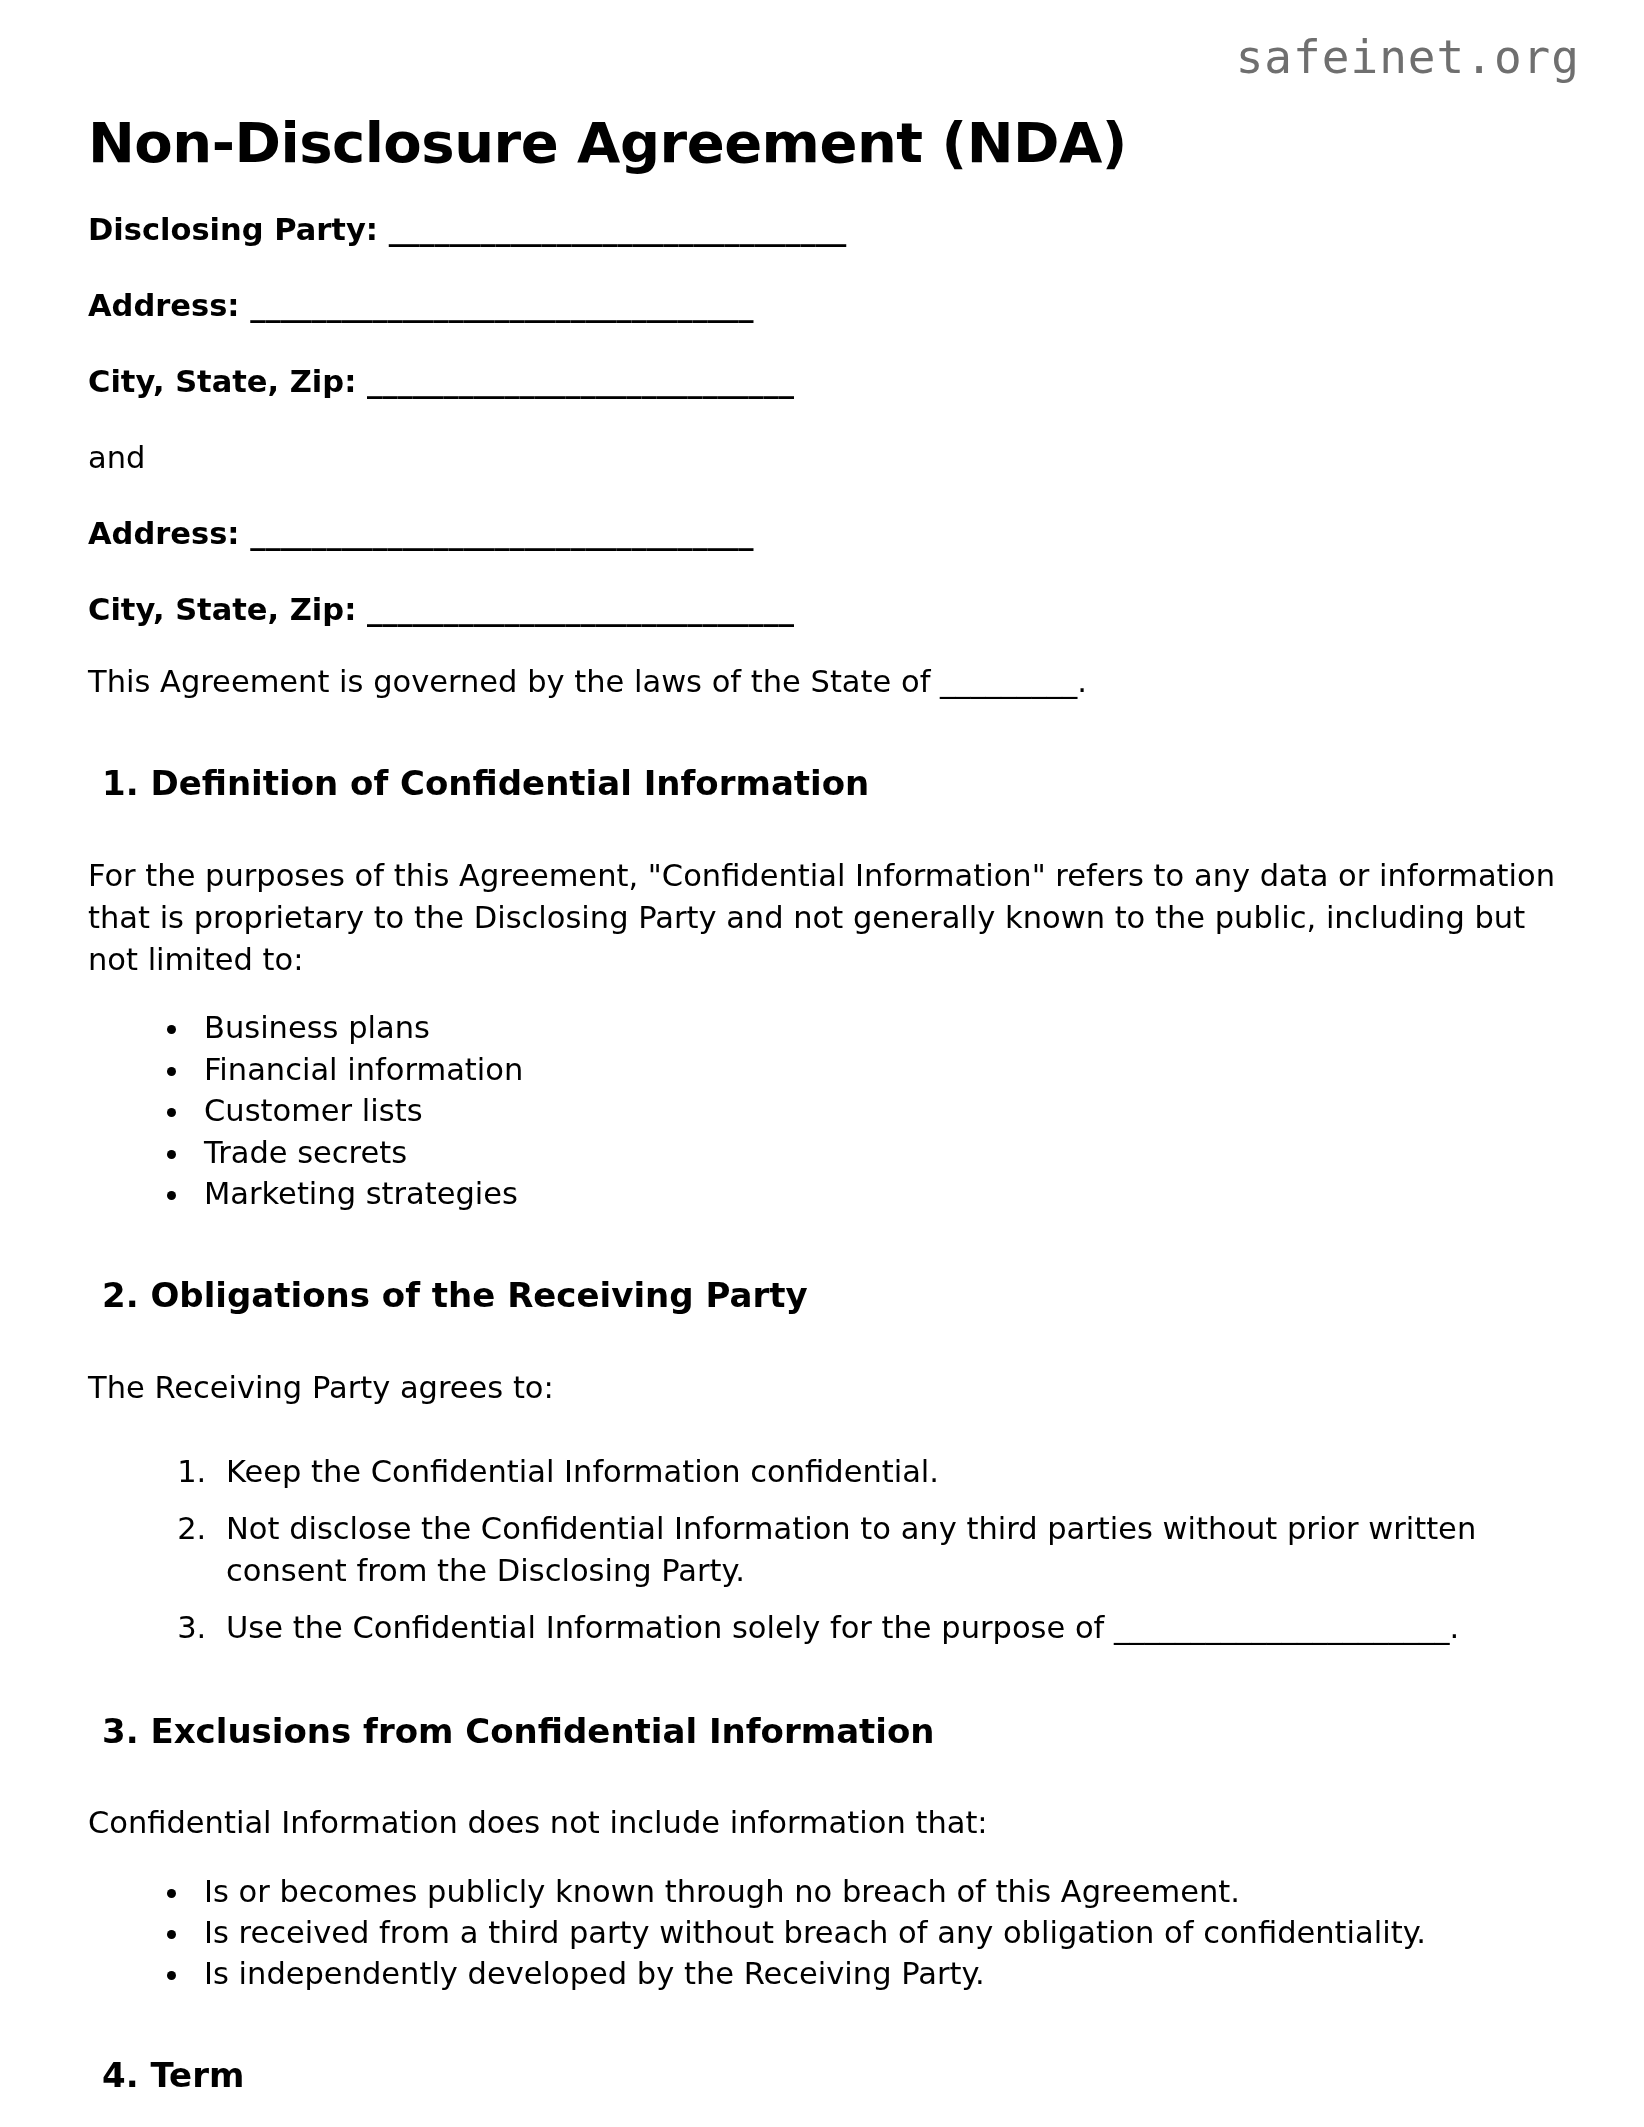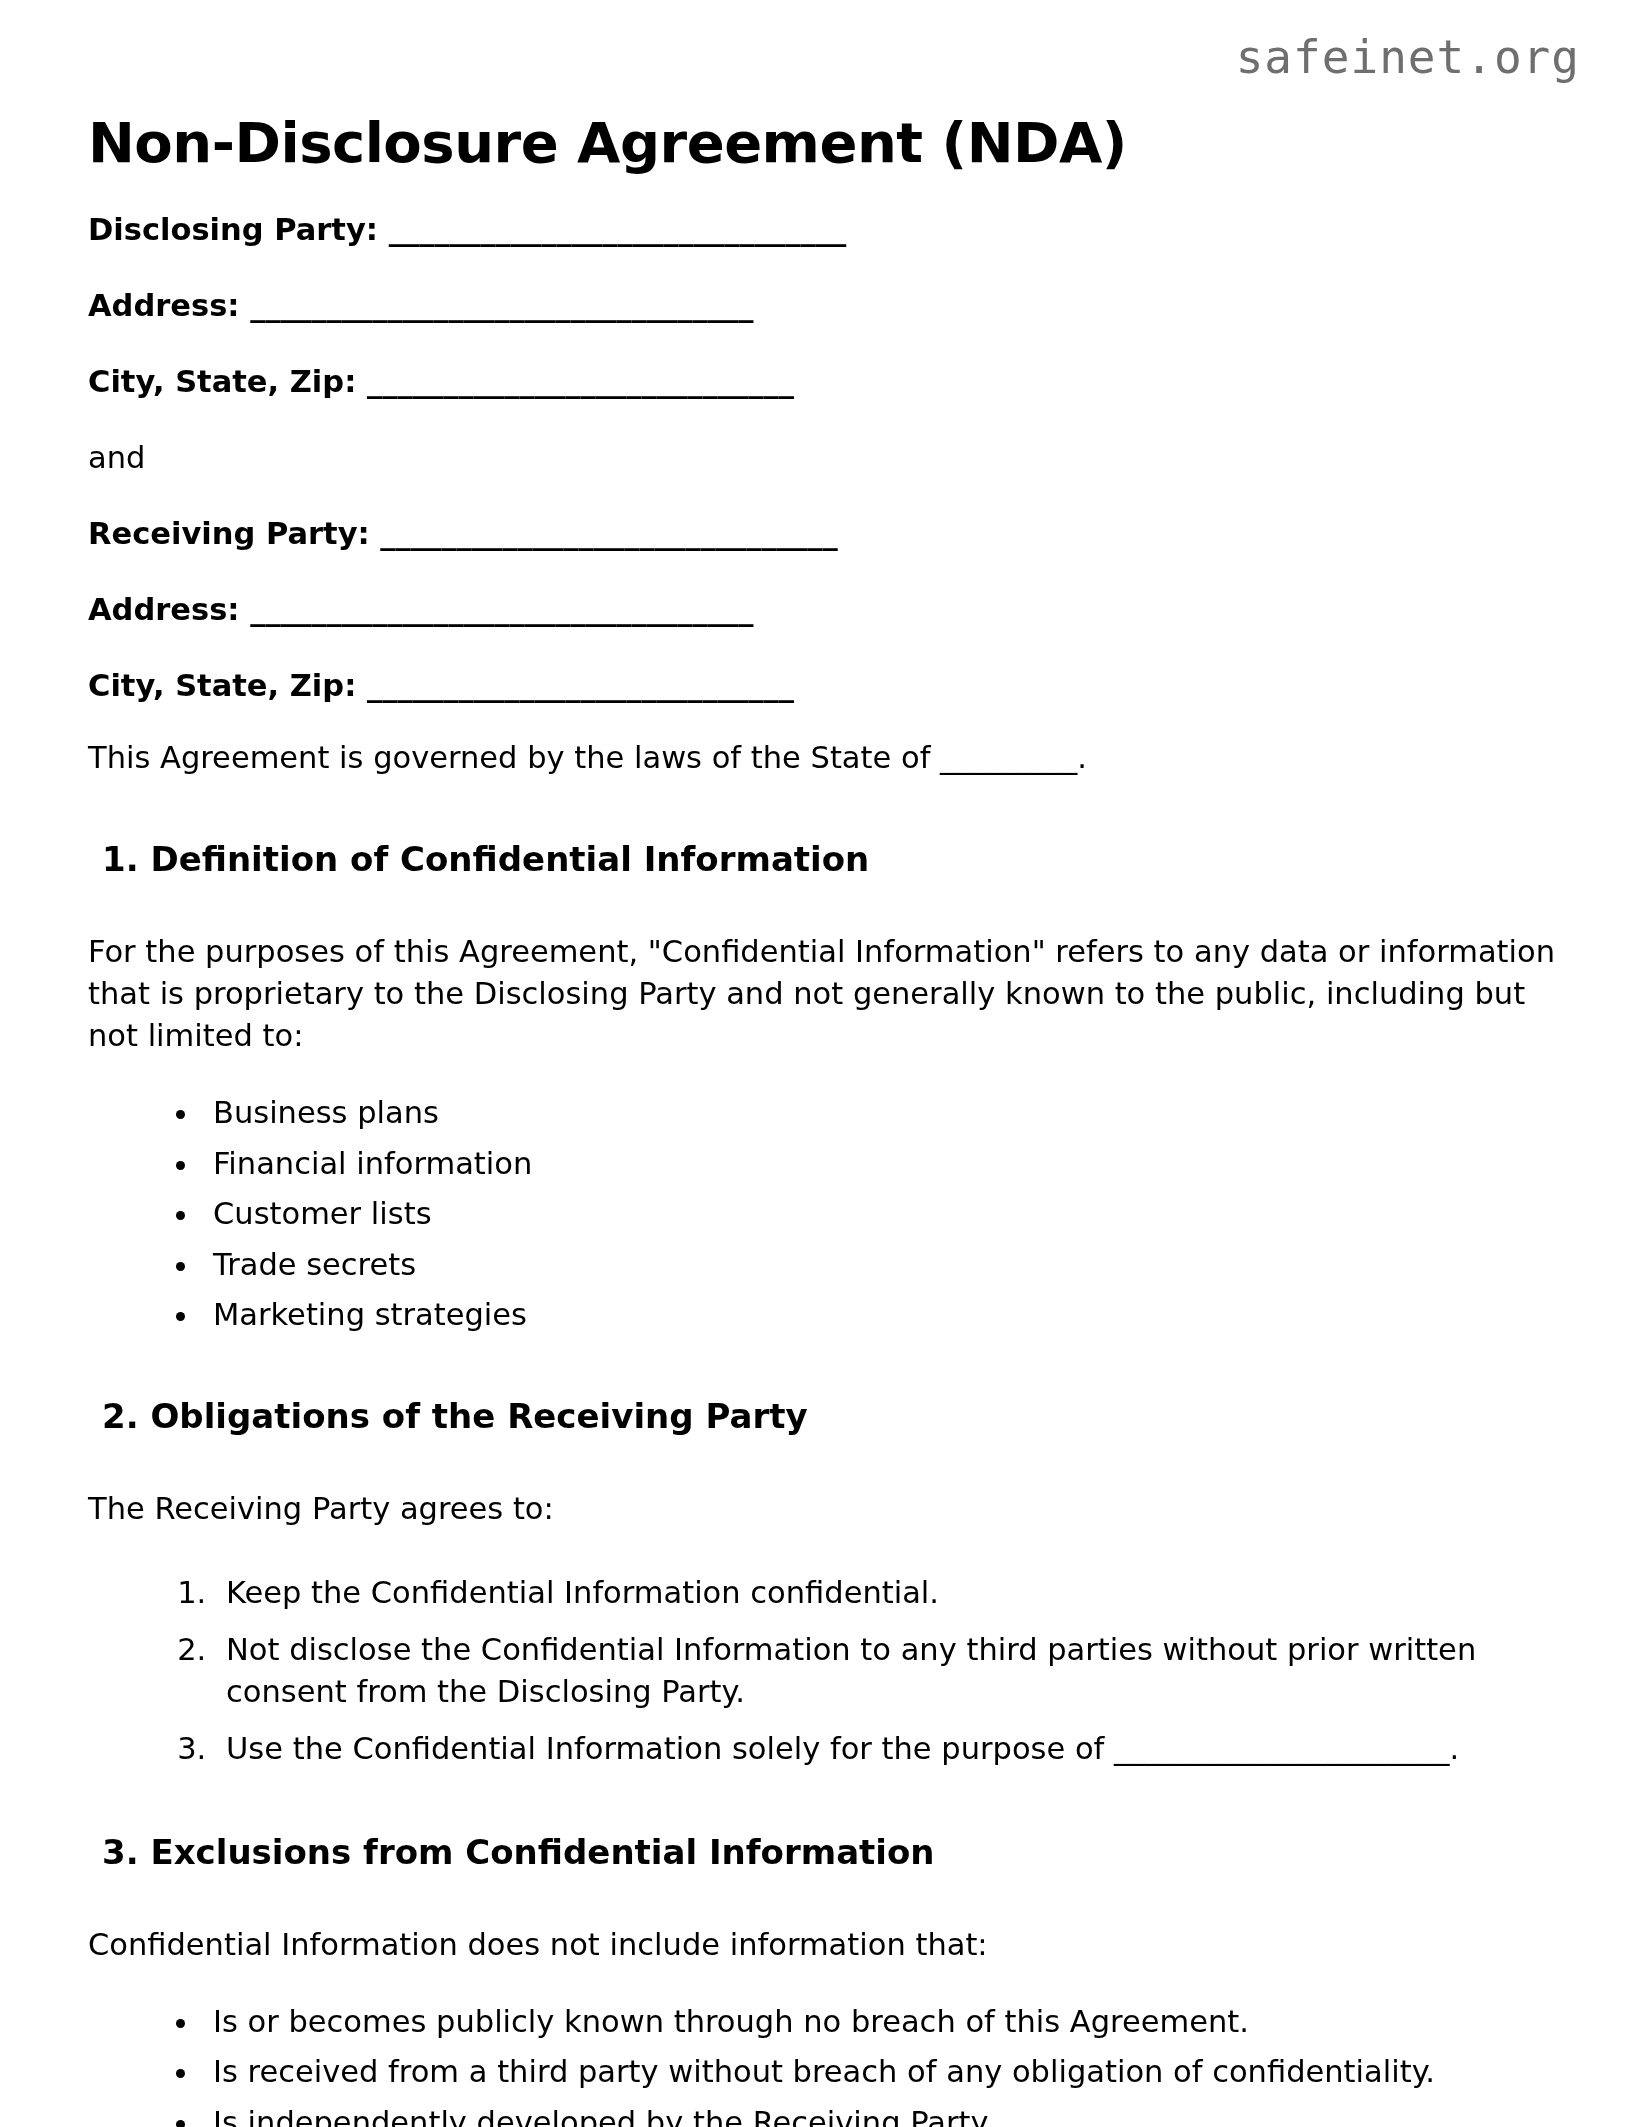--- a/index.html
+++ b/index.html
@@ -100,21 +100,21 @@
     margin: 0;
     padding-top: 26px;
     padding-left: 104px;
     list-style-type: disc;
     list-style-position: outside;
   }
   ul.bullets li {
     font-size: 30.5px;
     line-height: 1.36;
     padding-left: 12px;
-    margin: 9px;
+    margin: 0;
   }
 
   ol.numbers {
     margin: 0;
     padding-top: 26px;
     padding-left: 112px;
     list-style-type: decimal;
     list-style-position: outside;
   }
   ol.numbers li {
@@ -139,21 +139,20 @@
 
 
     <p class="field-line"><span>Disclosing Party:</span><span class="blank"> ______________________________</span></p>
 
     <p class="field-line"><span>Address:</span><span class="blank"> _________________________________</span></p>
 
     <p class="field-line"><span>City, State, Zip:</span><span class="blank"> ____________________________</span></p>
 
     <p class="plain-line">and</p>
 
-    <p class="field-line"><span>Receiving Party:</span><span class="blank"> ______________________________</span></p>
 
     <p class="field-line"><span>Address:</span><span class="blank"> _________________________________</span></p>
 
     <p class="field-line"><span>City, State, Zip:</span><span class="blank"> ____________________________</span></p>
 
     <p class="para tight">This Agreement is governed by the laws of the State of _________.</p>
 
     <h2 class="section-heading">1. Definition of Confidential Information</h2>
 
     <p class="para">For the purposes of this Agreement, "Confidential Information" refers to any data or information that is proprietary to the Disclosing Party and not generally known to the public, including but not limited to:</p>

